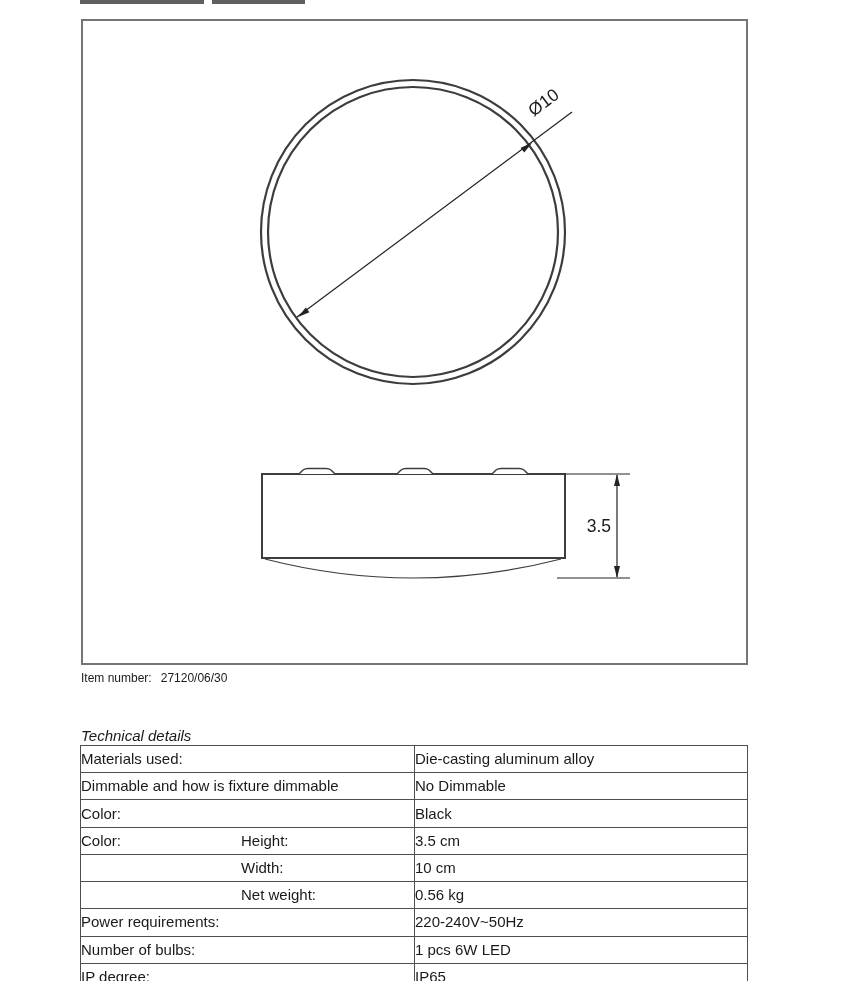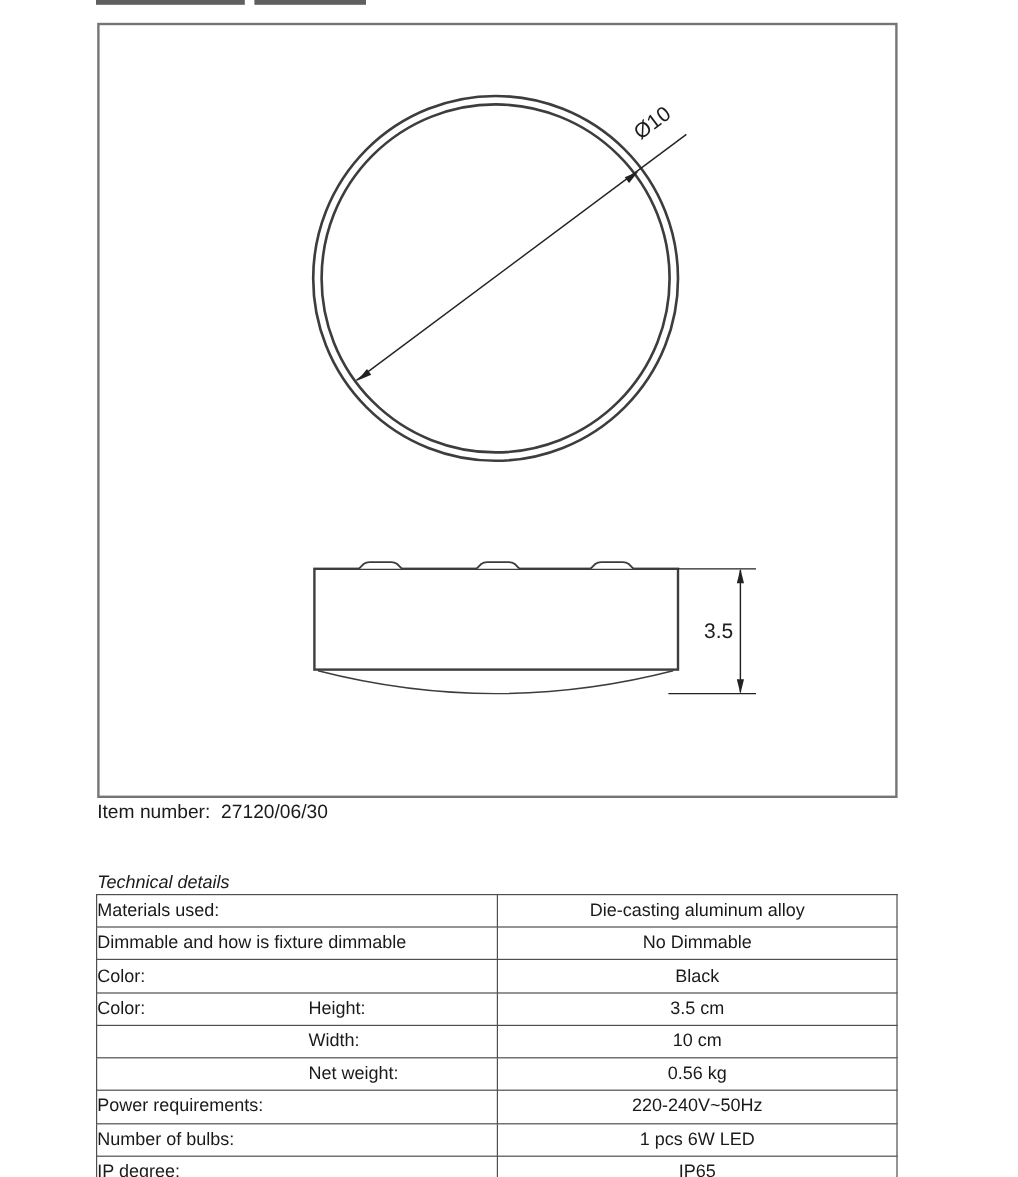--- a/index.html
+++ b/index.html
@@ -22,21 +22,21 @@
     background: #ffffff;
   }
   .drawing-box svg { position: absolute; left: 0; top: 0; width: 100%; height: 100%; }
   svg text {
     font-family: "Liberation Sans", sans-serif;
     fill: #1c1c1c;
   }
 
   .item-number {
     position: absolute; left: 81px; top: 669px;
-    font-size: 16px; line-height: 18px;
+    font-size: 12px; line-height: 18px;
     white-space: nowrap;
   }
   .item-number .value { margin-left: 9px; }
 
   .tech-heading {
     position: absolute; left: 81px; top: 727px;
     font-size: 15px; line-height: 18px; font-style: italic;
   }
 
   table.spec {
@@ -49,22 +49,22 @@
     border: 1px solid #4f4f4f;
     font-size: 15px;
     line-height: 18px;
     padding: 0;
     position: relative;
     white-space: nowrap;
     overflow: hidden;
     vertical-align: middle;
   }
   td.c-label  { width: 333px; padding-left: 8px; }
-  td.c-value  { padding-left: 10px; text-align: center; }
-  .sub { position: absolute; left: 176px; top: 50%; transform: translateY(-50%); }
+  td.c-value  { padding-left: 10px; }
+  .sub { position: absolute; left: 160px; top: 50%; transform: translateY(-50%); }
 </style>
 </head>
 <body>
 
 <div class="redact-bar b1"></div>
 <div class="redact-bar b2"></div>
 
 <div class="drawing-box">
   <svg viewBox="0 0 663 642">
 

